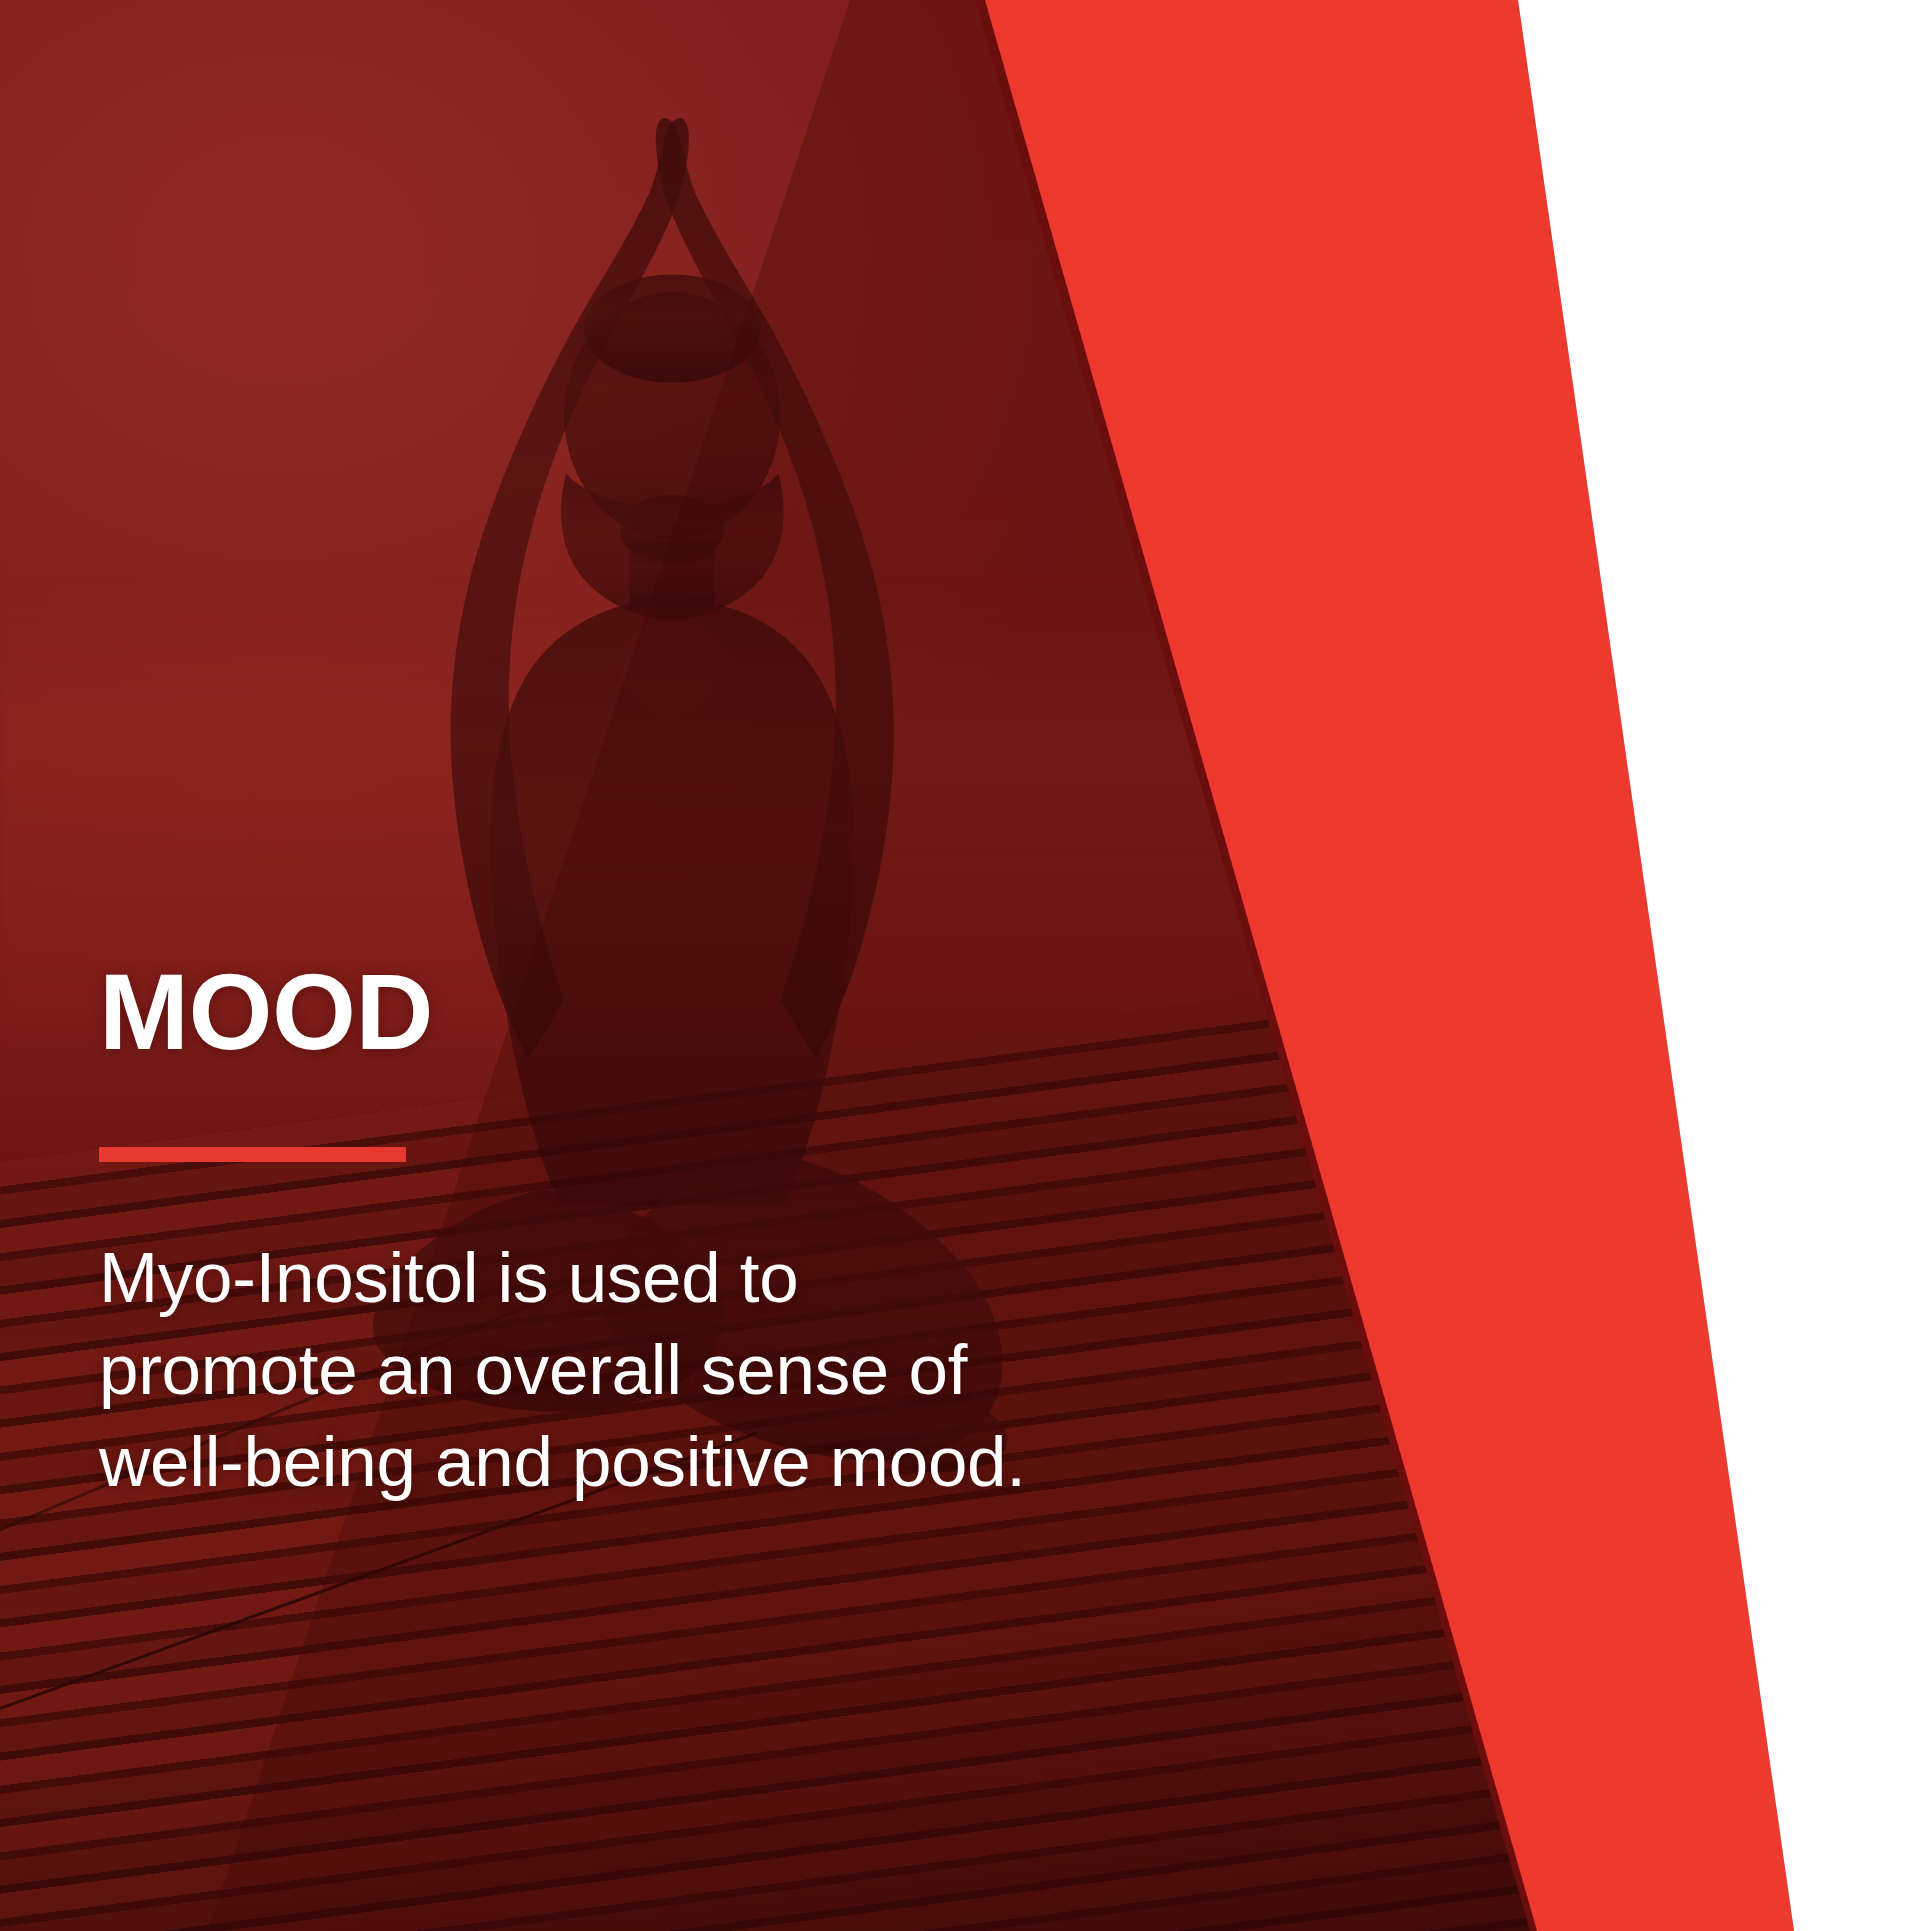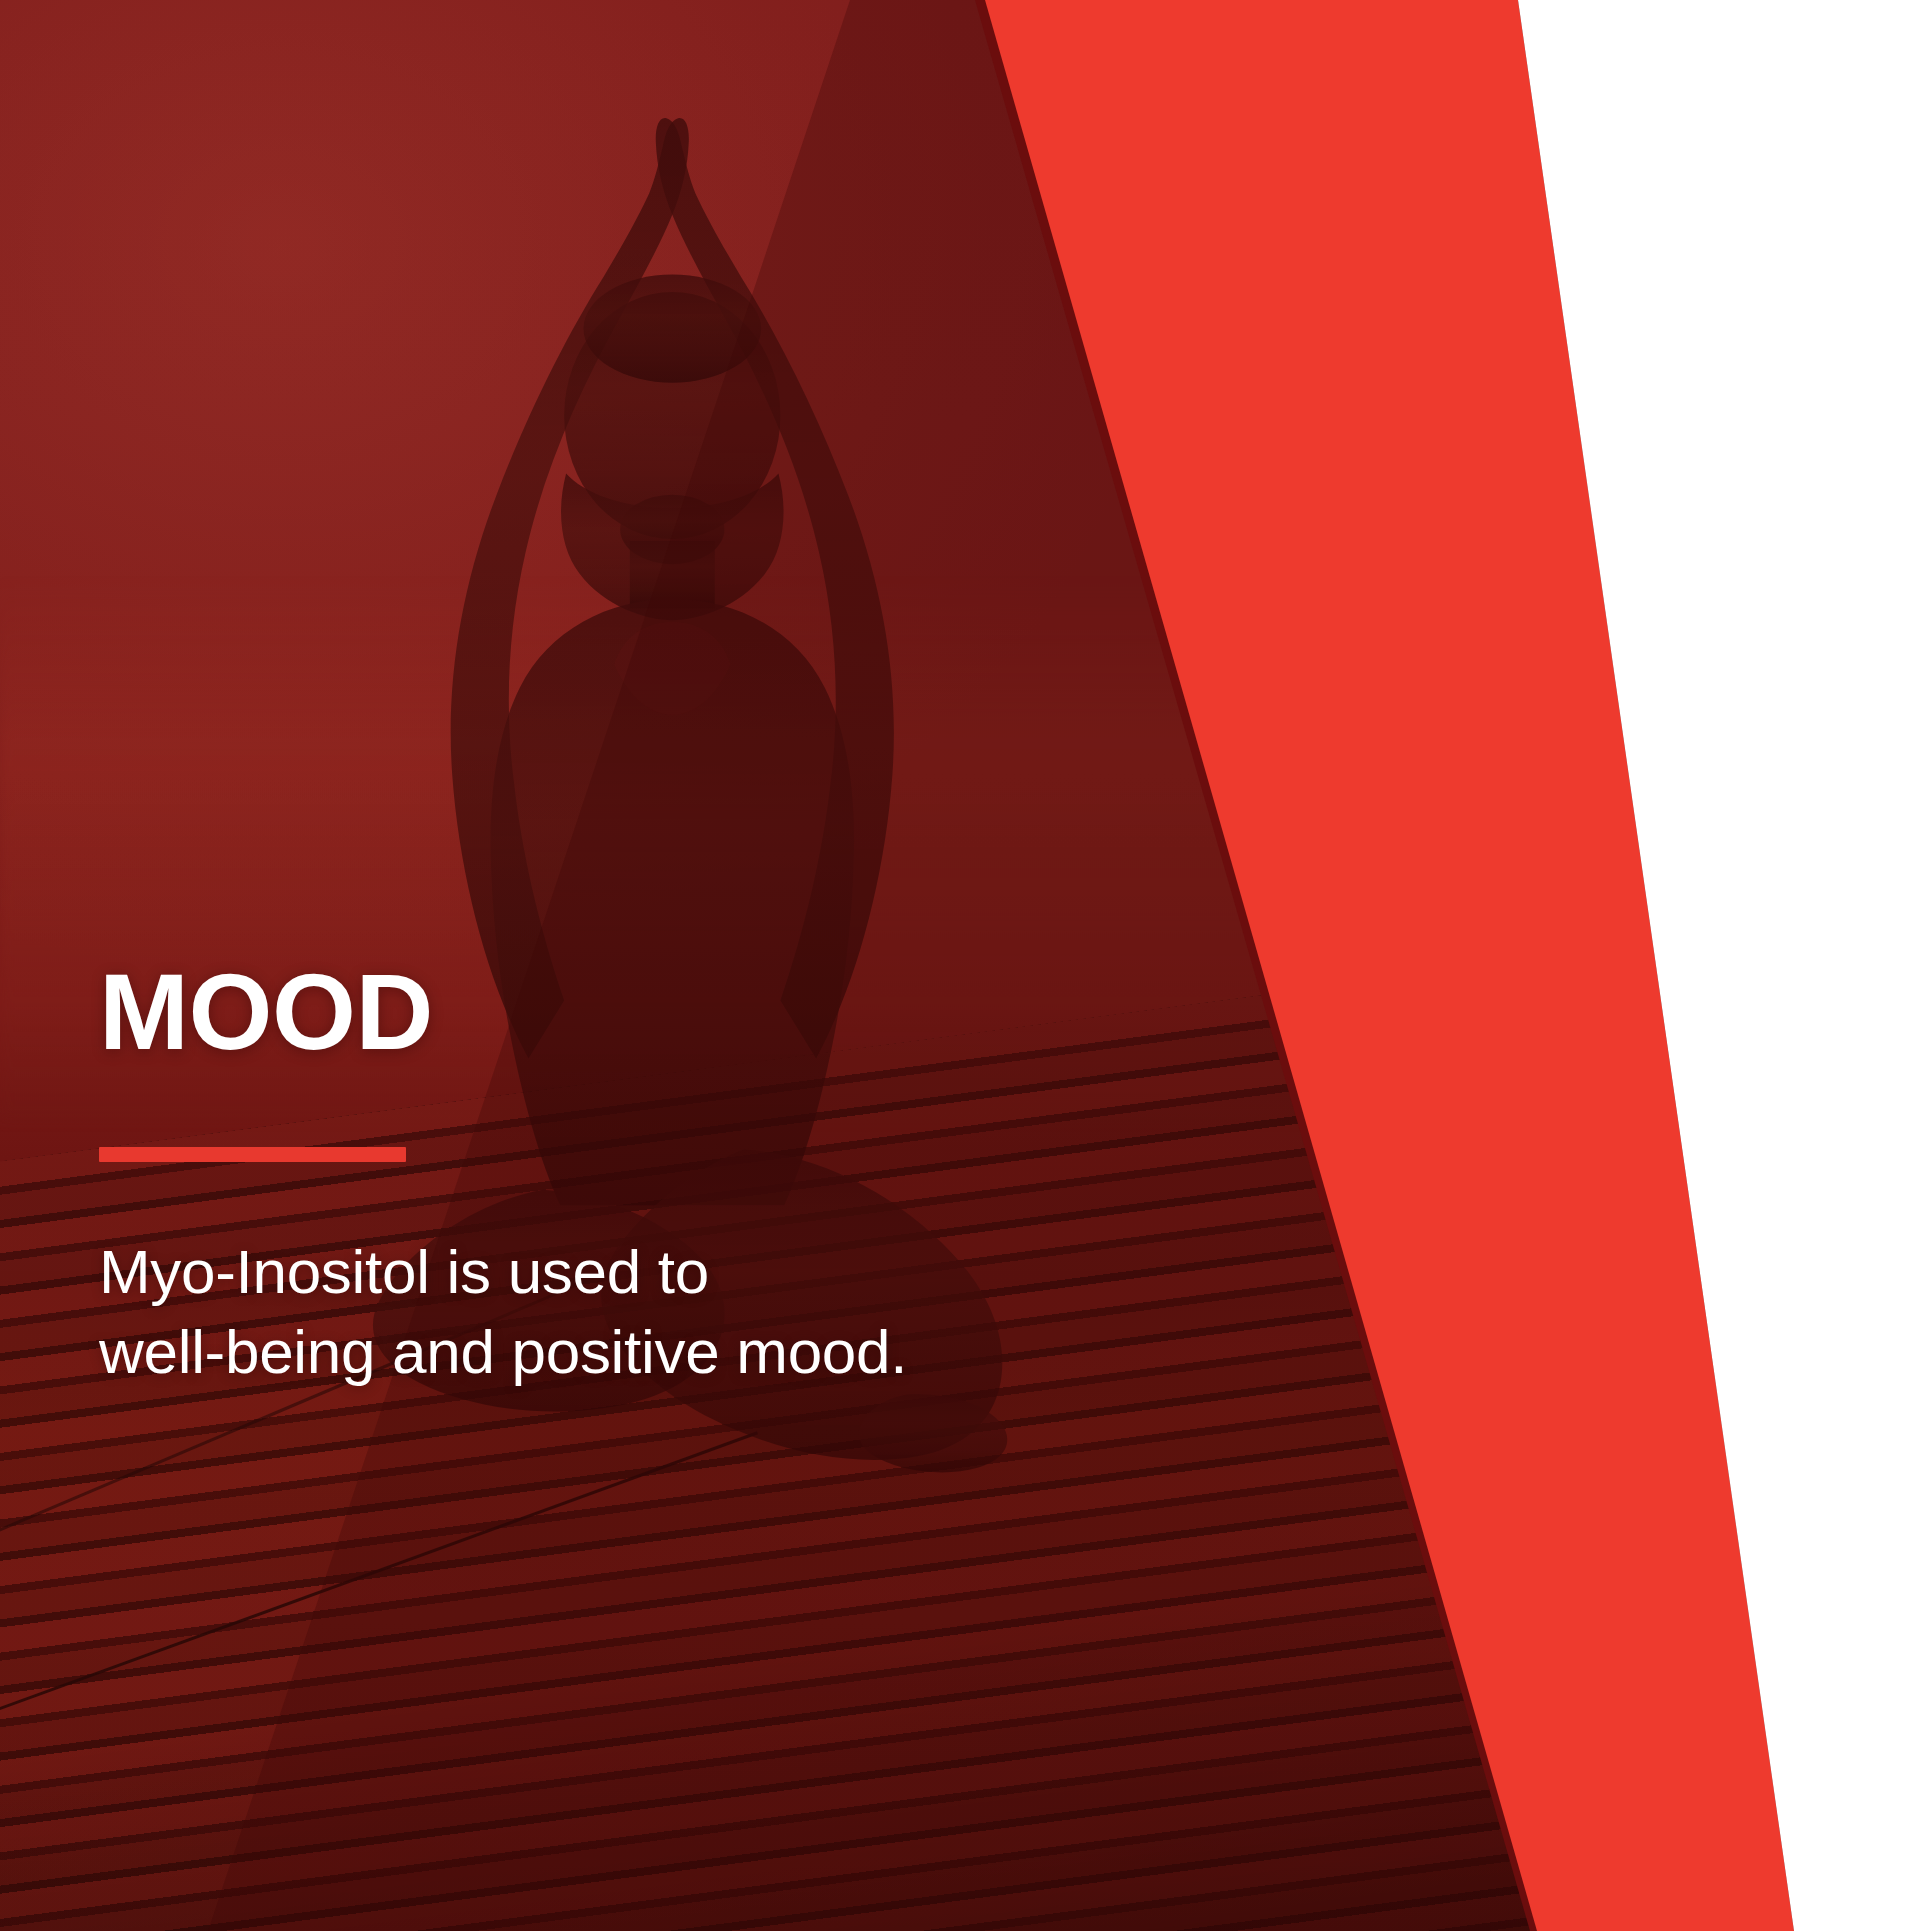--- a/index.html
+++ b/index.html
@@ -189,21 +189,21 @@
     width: 307px;
     height: 14.5px;
     background: #e8392f;
     margin: 74px 0 0 0;
     border-radius: 1px;
   }
 
   .body-copy {
     margin: 70px 0 0 0;
     color: #ffffff;
-    font-size: 62px;
+    font-size: 71px;
     line-height: 1.30;
     font-weight: 400;
     letter-spacing: -0.3px;
     text-shadow: 0 1.9px 11.6px rgba(40,4,4,0.40);
   }
   .body-copy .bc-line { display: block; white-space: nowrap; }
 </style>
 </head>
 <body>
 
@@ -324,19 +324,20 @@
   <div class="content">
 
     <h1 class="headline">
       <span class="hl-line">MOOD</span>
     </h1>
 
     <div class="accent-rule"></div>
 
     <p class="body-copy">
       <span class="bc-line">Myo-Inositol is used to</span>
+      <span class="bc-line">promote an overall sense of</span>
       <span class="bc-line">well-being and positive mood.</span>
     </p>
 
   </div>
 
 </div>
 
 
 </body></html>

